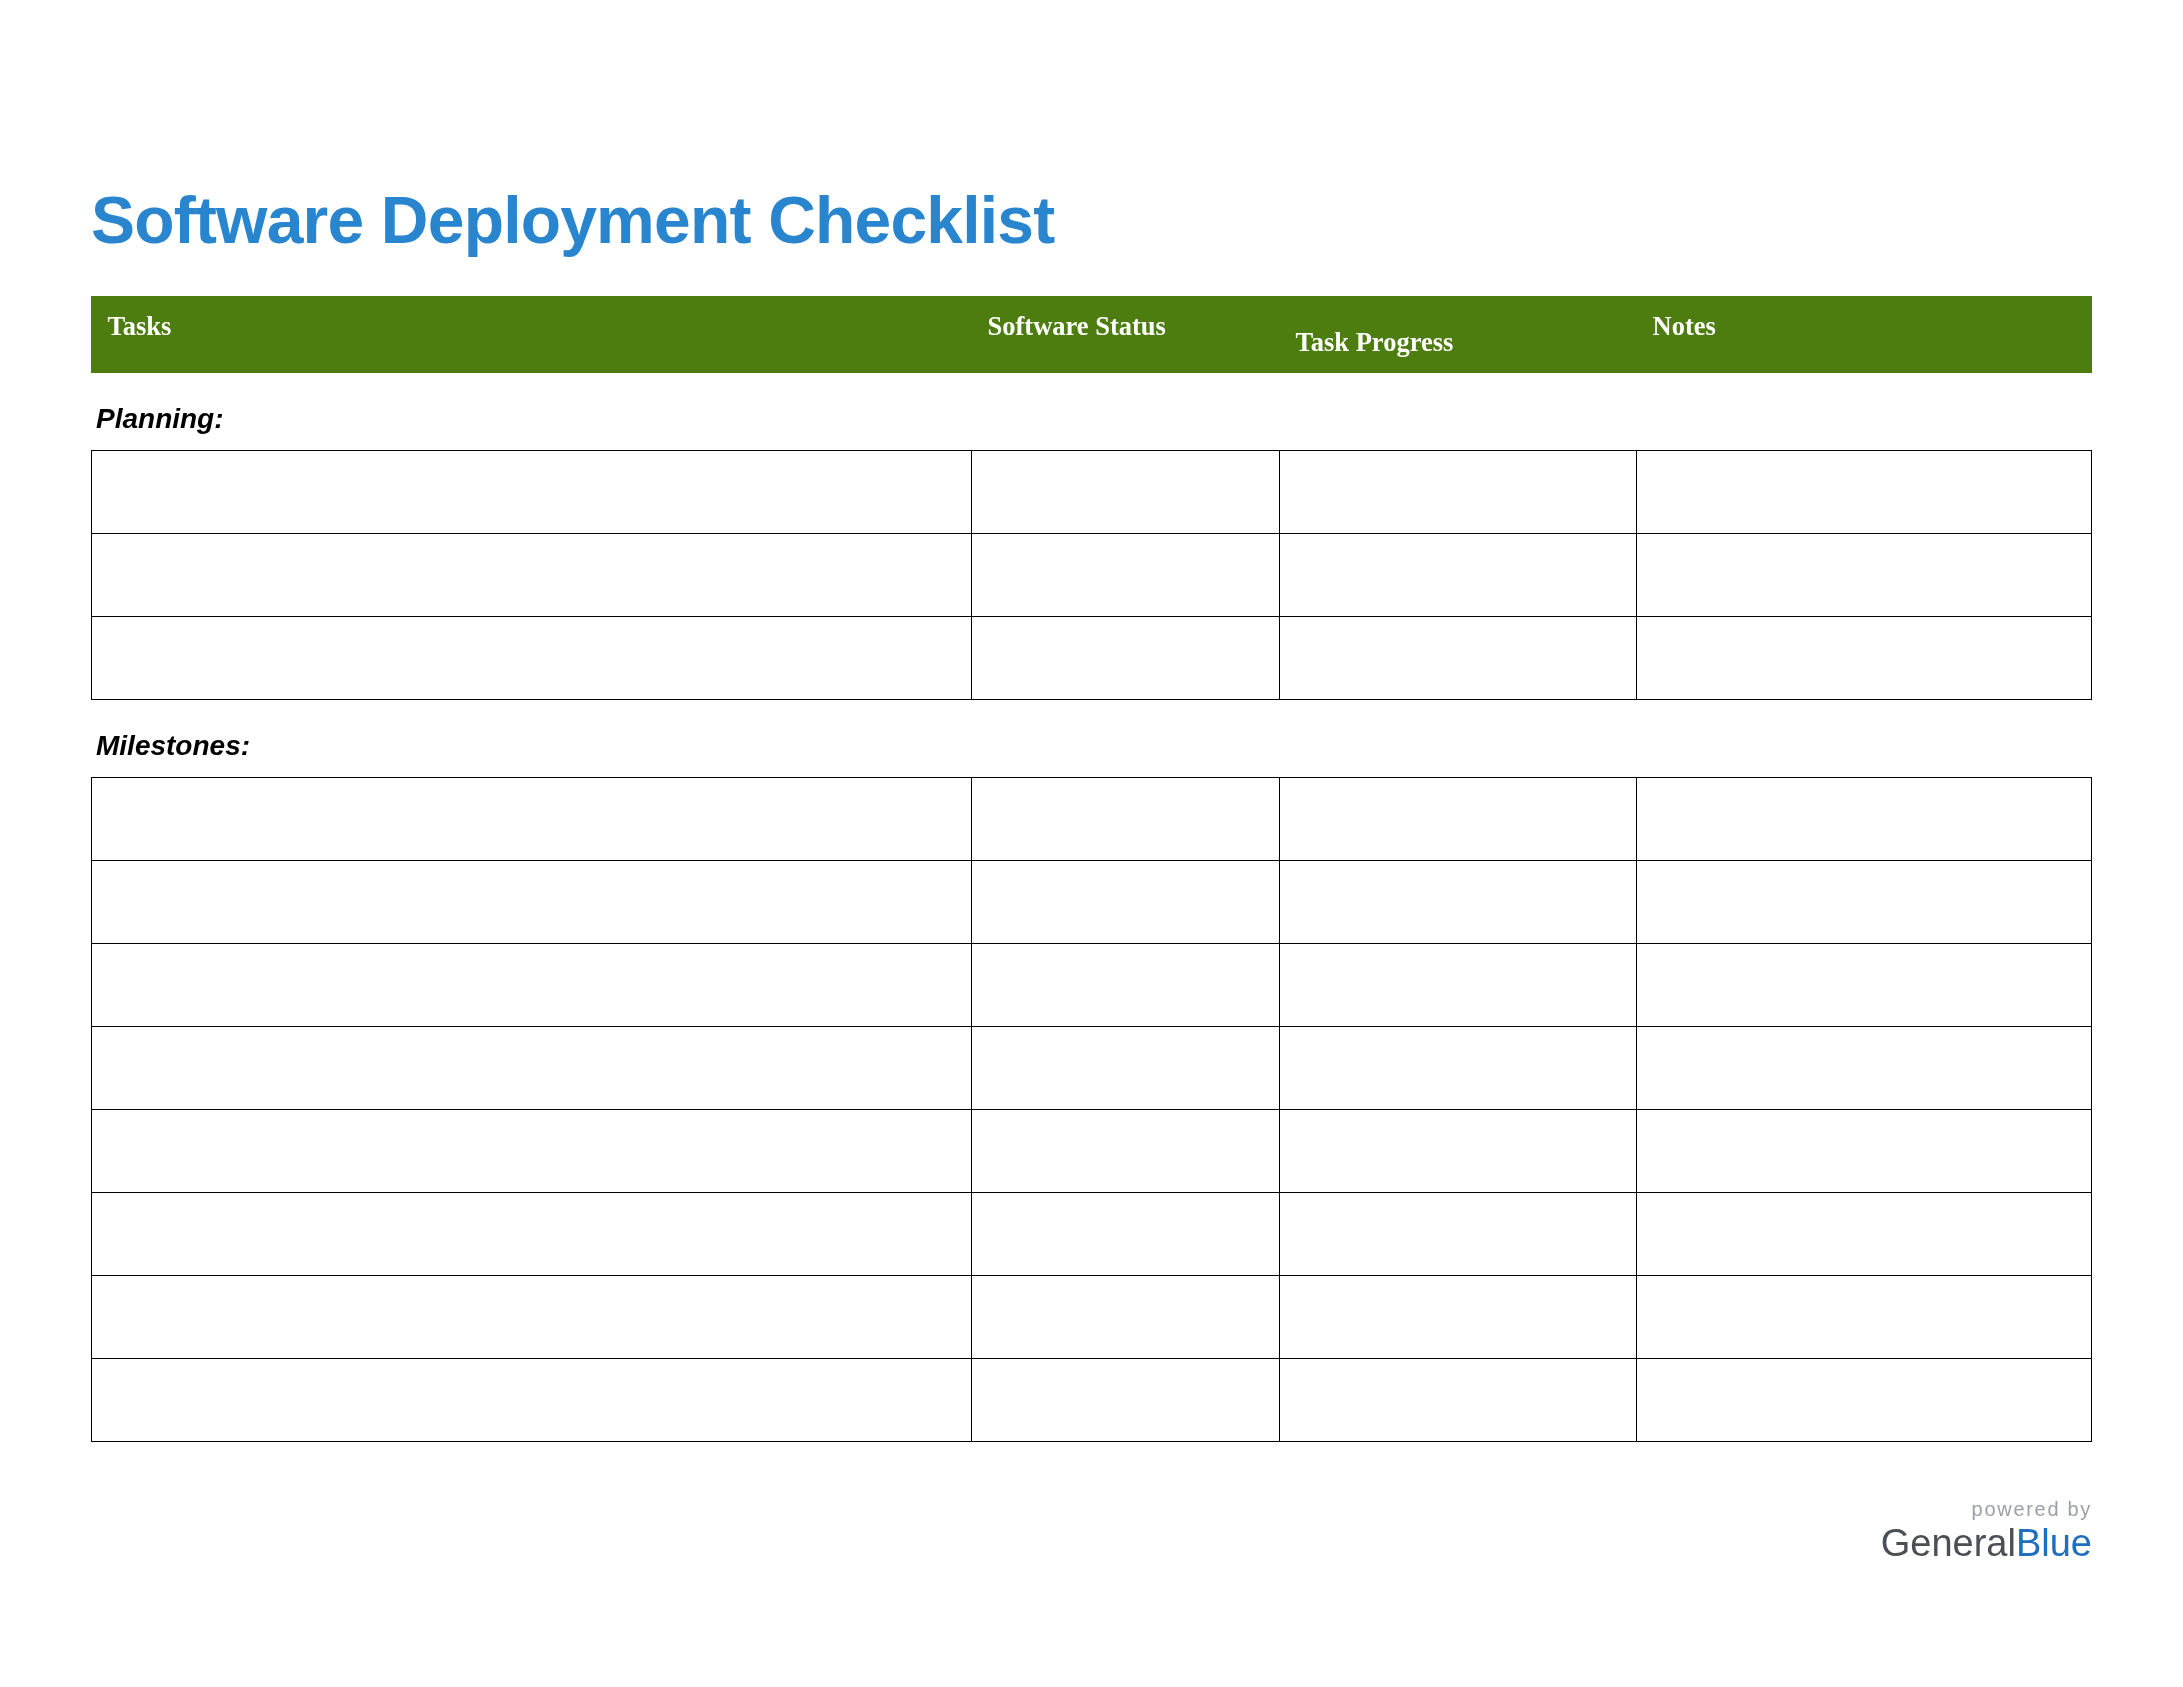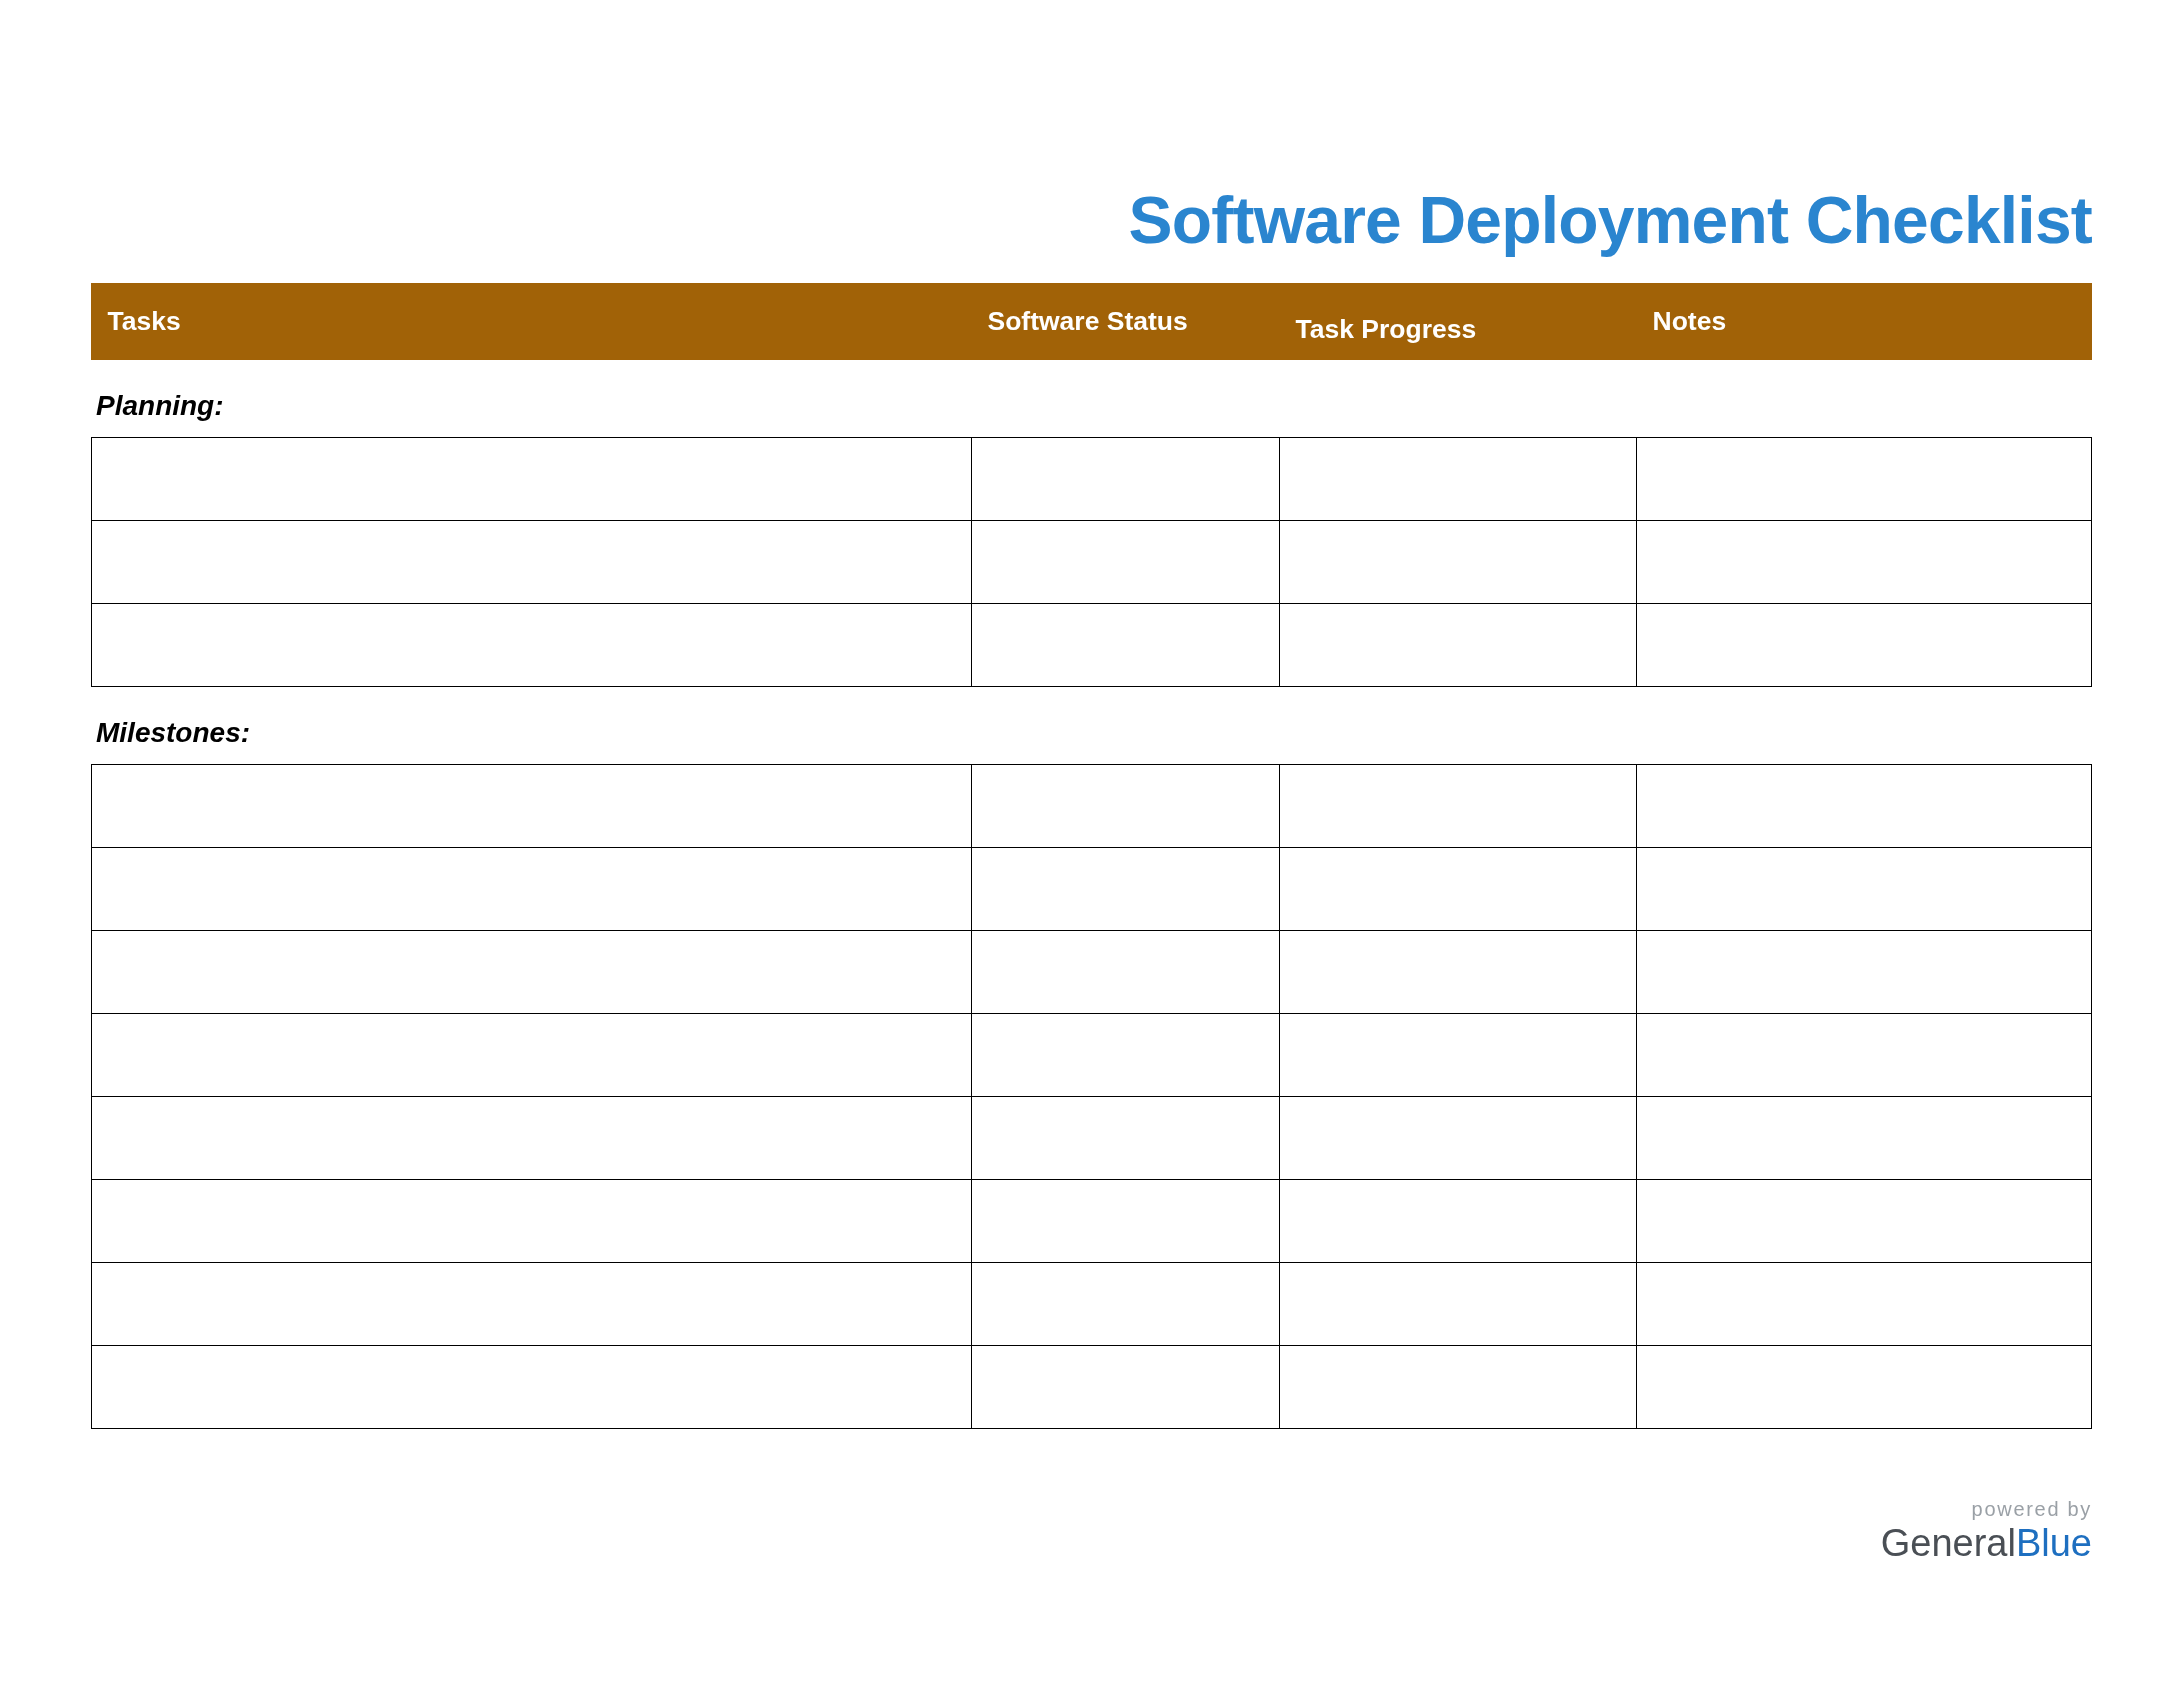--- a/index.html
+++ b/index.html
@@ -18,34 +18,32 @@
     height: 1687px;
     padding: 182px 91px 66px 91px;
     position: relative;
   }
 
   .title {
     font-size: 66px;
     font-weight: 700;
     color: #2a85cf;
     letter-spacing: -0.8px;
-    margin: 0 0 25px 0;
+    margin: 0 0 38px 0;
     font-family: "Century Gothic", "Segoe UI", Arial, sans-serif;
-    text-align: right;
   }
 
   .header-bar {
     display: flex;
-    align-items: center;
-    background: #a16207;
+    background: #4d7c0f;
     color: #ffffff;
     font-weight: 700;
     font-size: 26.5px;
     padding: 15px 16.5px;
-    font-family: Liberation Sans, sans-serif;
+    font-family: Liberation Serif, serif;
   }
   .col-tasks    { flex: 0 0 880px; }
   .col-priority { flex: 0 0 308px; }
   .col-progress { flex: 0 0 357px; margin-top: 16px; }
   .col-notes    { flex: 1 1 auto; }
 
   .section-label {
     font-style: italic;
     font-weight: 700;
     font-size: 28px;

